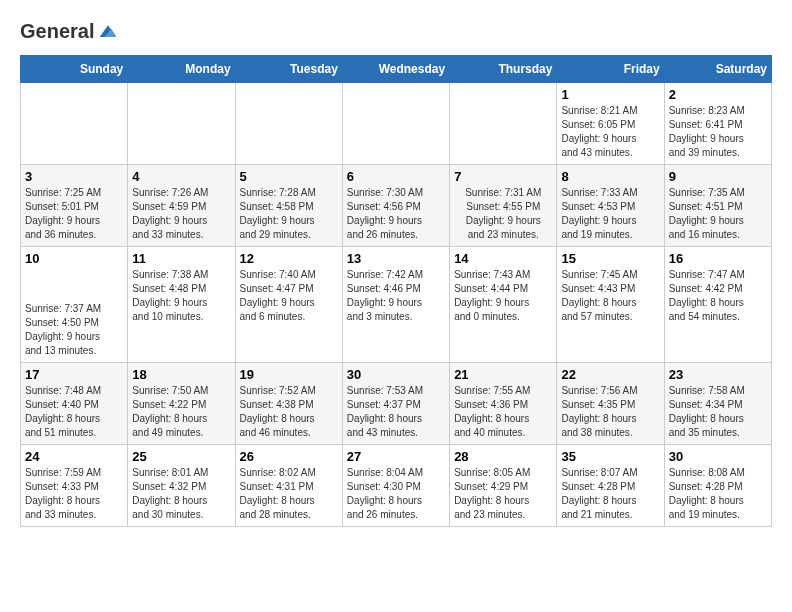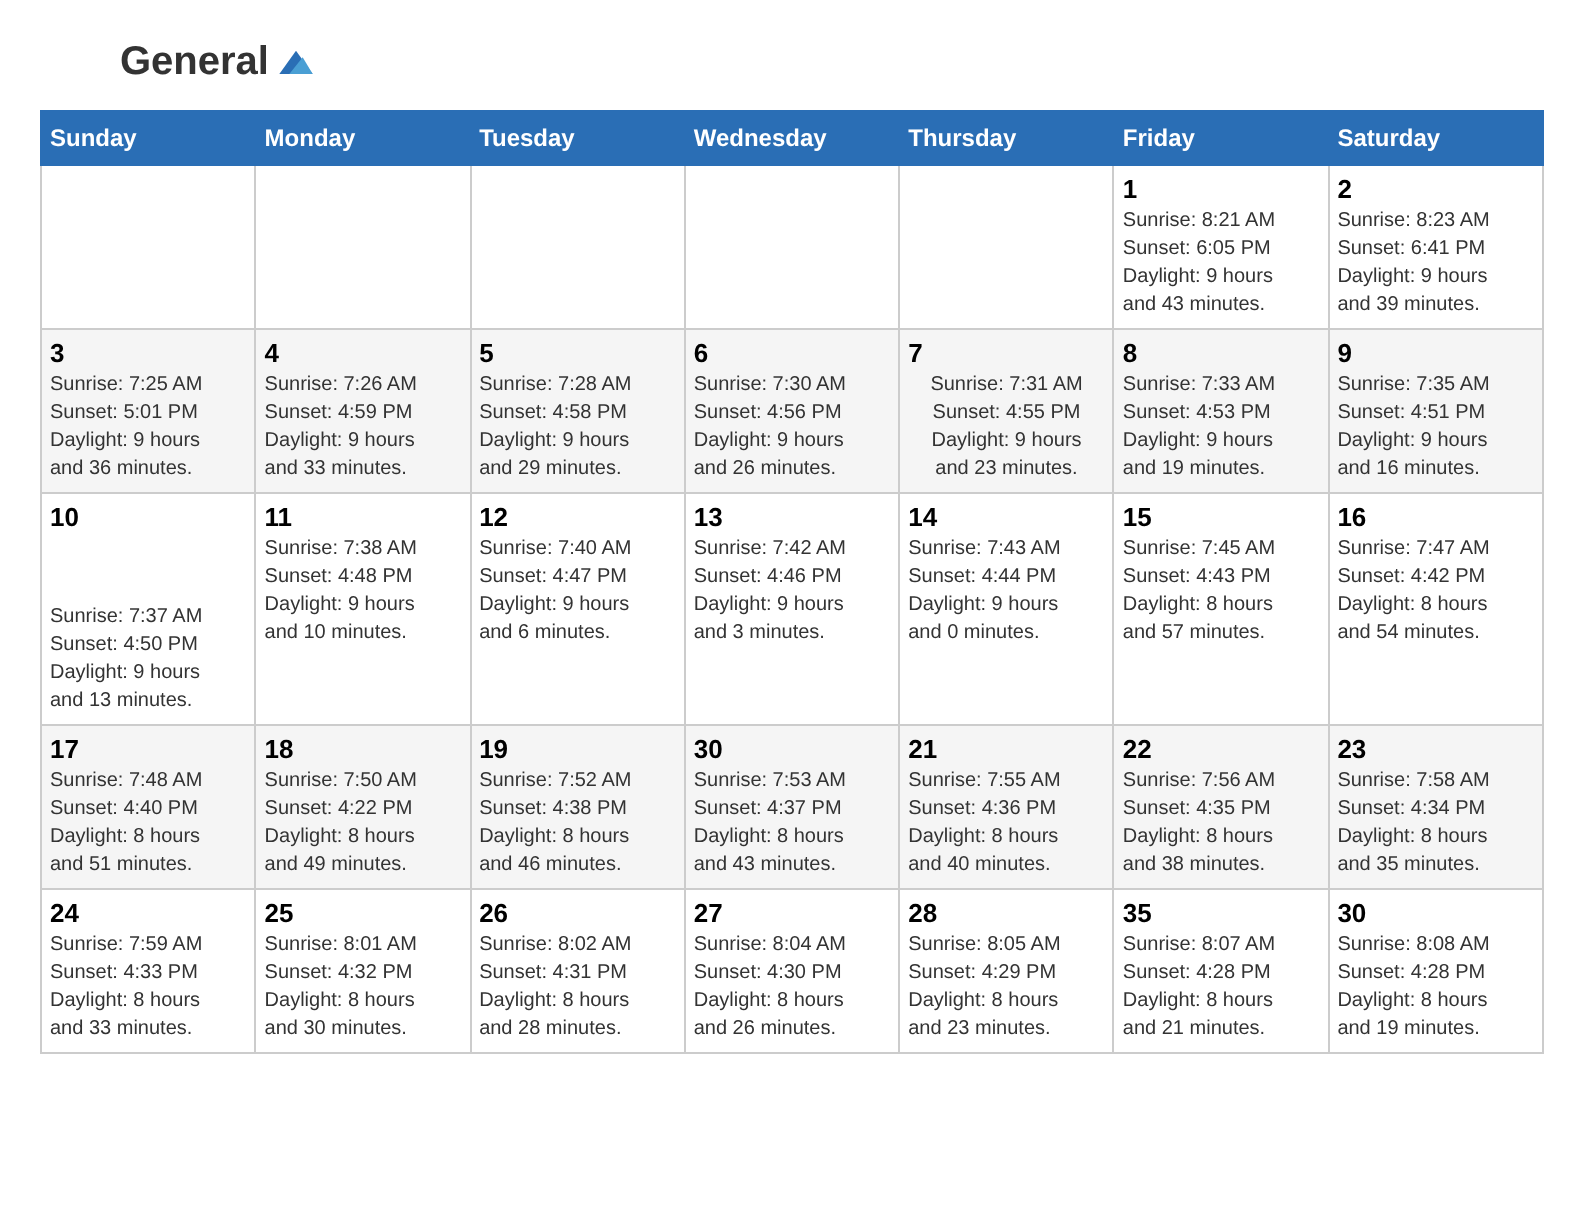--- a/index.html
+++ b/index.html
@@ -13,21 +13,20 @@
     .header {
       display: flex;
       justify-content: space-between;
       align-items: flex-start;
       margin-bottom: 16px;
     }
     .logo {
       display: flex;
       flex-direction: column;
       align-items: center;
-      margin-left: 40px;
     }
     .logo-text {
       display: flex;
       align-items: center;
       gap: 2px;
     }
     .logo-icon {
       width: 20px;
       height: 20px;
       margin-left: 2px;
@@ -46,21 +45,21 @@
     }
     .calendar {
       width: 100%;
       border-collapse: collapse;
       font-size: 11px;
     }
     .calendar th {
       background: #2a6eb5;
       color: #fff;
       padding: 6px 4px;
-      text-align: left;
+      text-align: right;
       font-size: 12px;
       border: 1px solid #2a6eb5;
     }
     .calendar td {
       border: 1px solid #ccc;
       padding: 4px;
       vertical-align: top;
       width: calc(100% / 7);
       height: 80px;
       background: #fff;

